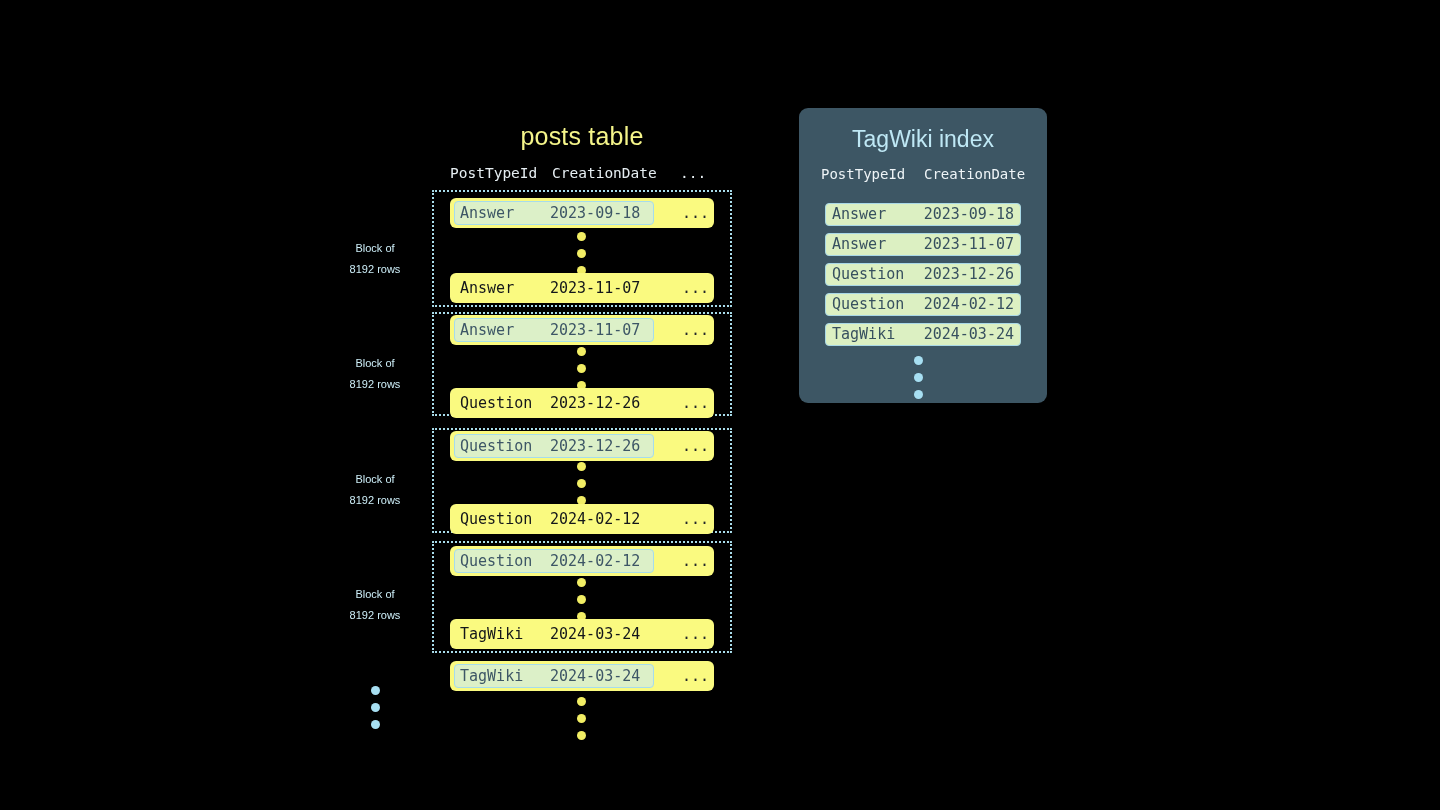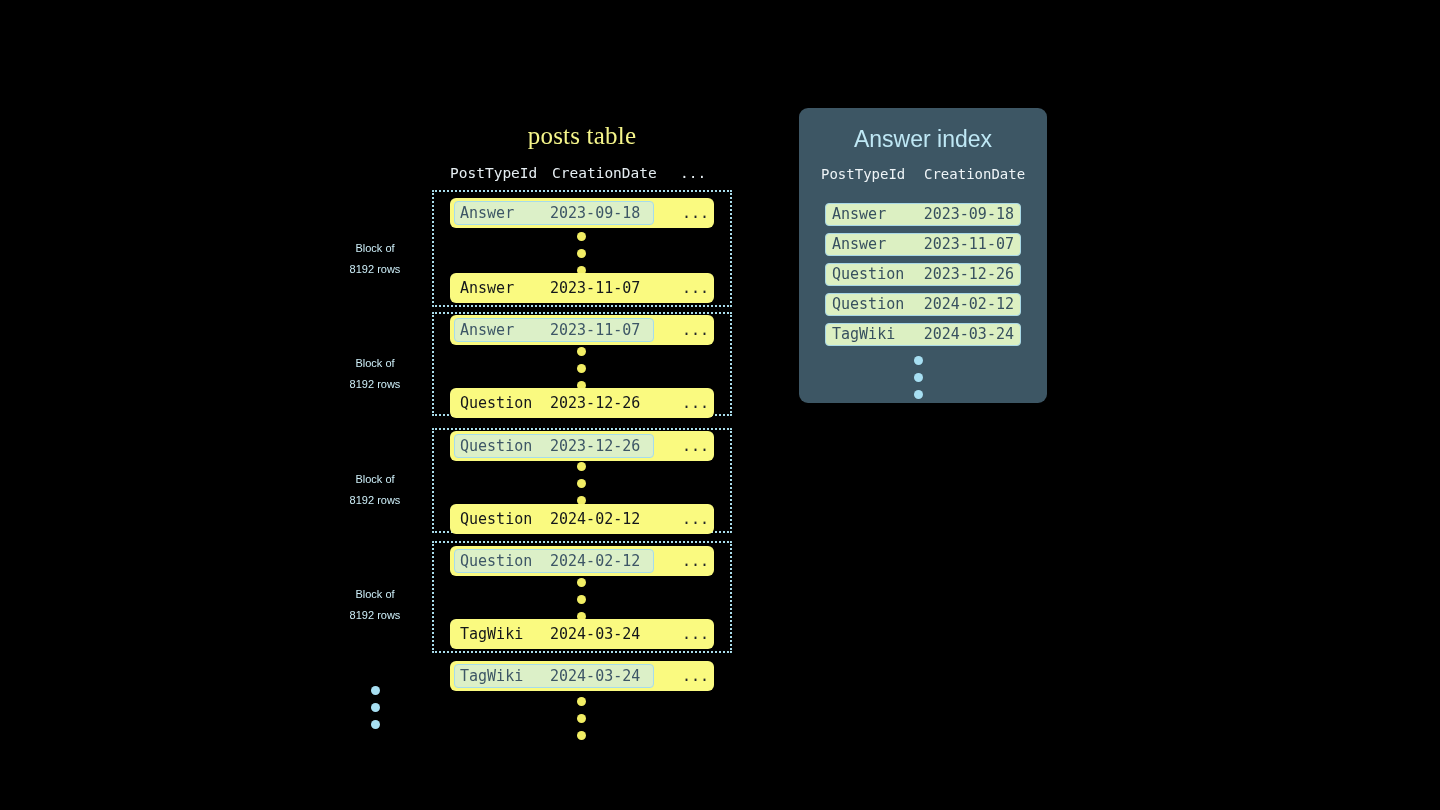--- a/index.html
+++ b/index.html
@@ -6,21 +6,21 @@
   body{
     width:1440px;height:810px;background:#000000;overflow:hidden;
     font-family:"Liberation Sans", sans-serif;
     -webkit-font-smoothing:antialiased;
   }
   .stage{position:relative;width:1440px;height:810px;}
 
   
   .posts-title{
     position:absolute;left:432px;top:122px;width:300px;
-    text-align:center;color:#f5f58a;font-size:25px;letter-spacing:.2px;font-family:Liberation Serif, serif;
+    text-align:center;color:#f5f58a;font-size:25px;letter-spacing:.2px;
   }
   .col-head{
     position:absolute;left:432px;top:165px;width:300px;height:22px;
     color:#e6eef2;font-family:"DejaVu Sans Mono", monospace;font-size:14.5px;
   }
   .col-head .c1{position:absolute;left:18px;top:0;}
   .col-head .c2{position:absolute;left:120px;top:0;}
   .col-head .c3{position:absolute;left:248px;top:0;}
 
   
@@ -202,21 +202,21 @@
       <i></i>
       <i></i>
     </div>
   <div class="vdots b" style="left:371px;top:686px;">
       <i></i>
       <i></i>
       <i></i>
     </div>
 
   <div class="panel">
-    <div class="panel-title">Answer index</div>
+    <div class="panel-title">TagWiki index</div>
     <div class="panel-head">
       <span class="c1">PostTypeId</span>
       <span class="c2">CreationDate</span>
     </div>
 
     <div class="idx-row" style="top:95px;">
       <span class="a">Answer</span>
       <span class="b">2023-09-18</span>
     </div>
     <div class="idx-row" style="top:125px;">

